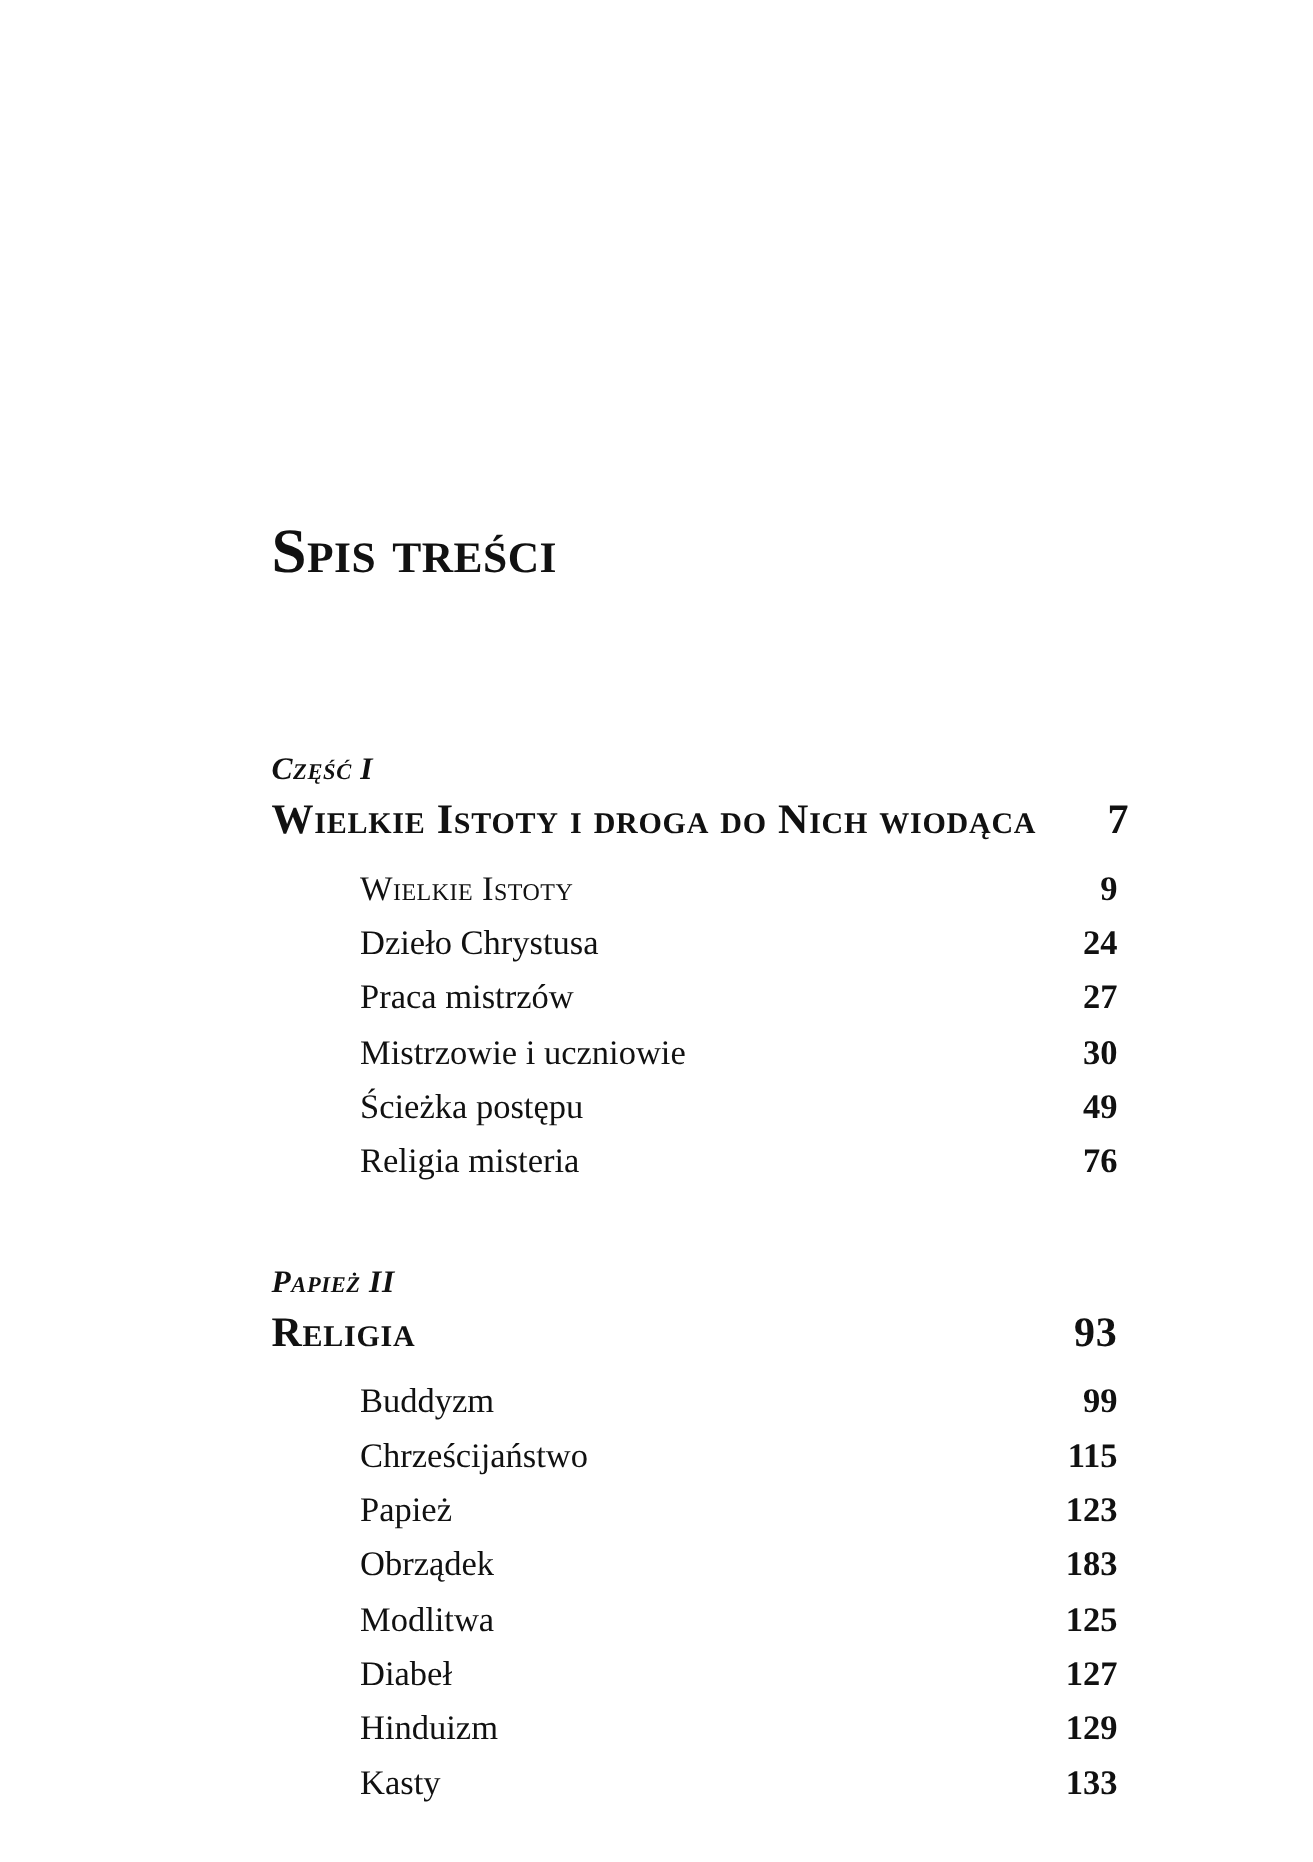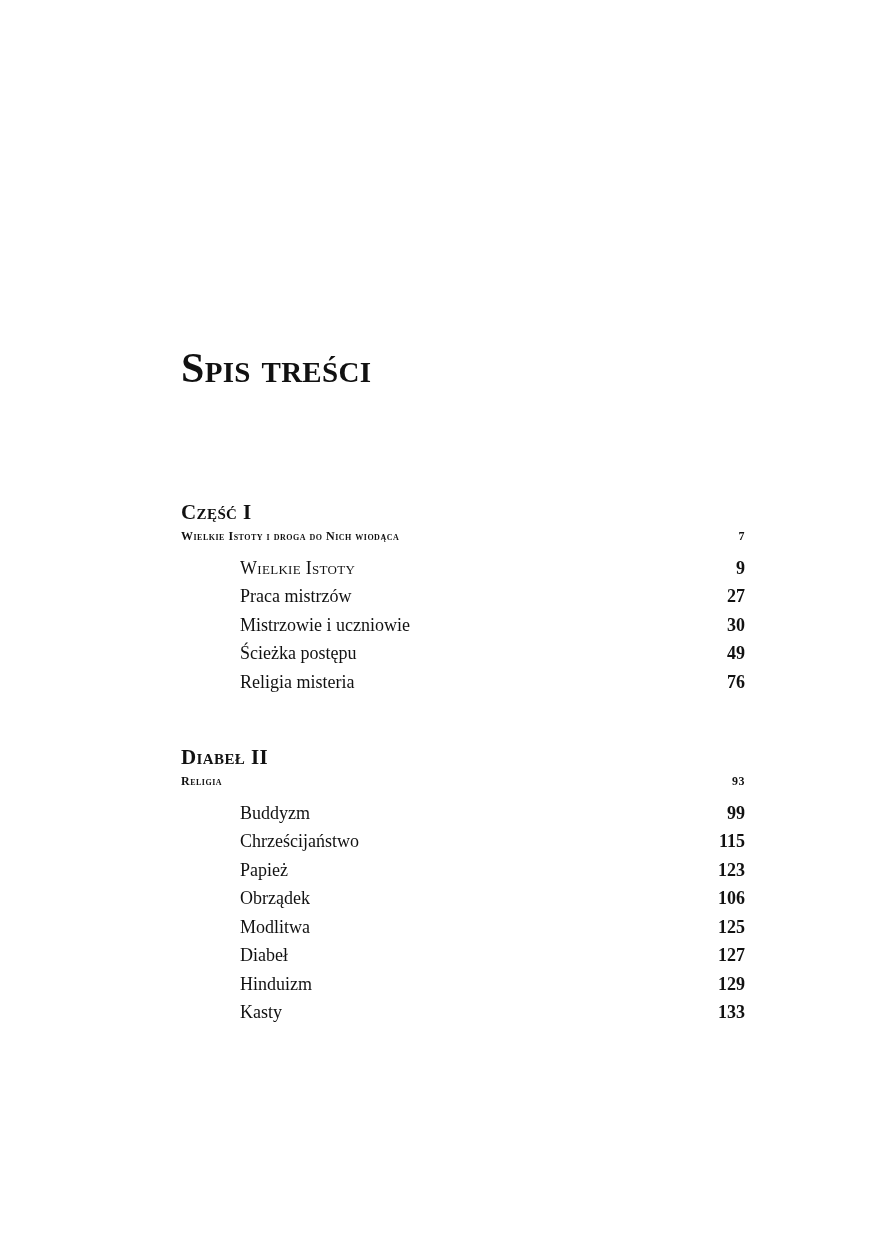--- a/index.html
+++ b/index.html
@@ -47,26 +47,27 @@
     margin-bottom: 34px;
   }
 
   .part-label {
     font-size: 21px;
     font-weight: 700;
     font-variant: small-caps;
     letter-spacing: 0.4px;
     margin: 0 0 4px 0;
     line-height: 1.25;
+    font-style: italic;
   }
 
   .part-head-row {
     display: flex;
     align-items: baseline;
-    font-size: 12px;
+    font-size: 28px;
     font-weight: 700;
     font-variant: small-caps;
     letter-spacing: 0.5px;
     line-height: 1.3;
     margin-bottom: 9px;
   }
 
   .part-head-row .entry-title {
     flex: 0 1 auto;
     white-space: nowrap;
@@ -82,21 +83,21 @@
 
   .entries {
     margin: 0;
     padding: 0;
     list-style: none;
   }
 
   .entry-row {
     display: flex;
     align-items: baseline;
-    font-size: 18px;
+    font-size: 23px;
     line-height: 1.58;
     padding-left: 59px;
   }
 
   .entry-row .entry-title {
     flex: 0 1 auto;
     white-space: nowrap;
   }
 
   .entry-row .entry-page {
@@ -130,20 +131,24 @@
       <div class="part-head-row">
         <span class="entry-title">Wielkie Istoty i droga do Nich wiodąca</span>
         <span class="entry-page">7</span>
       </div>
       <ul class="entries">
         <li class="entry-row">
           <span class="entry-title smallcaps">Wielkie Istoty</span>
           <span class="entry-page">9</span>
         </li>
         <li class="entry-row">
+          <span class="entry-title">Dzieło Chrystusa</span>
+          <span class="entry-page">24</span>
+        </li>
+        <li class="entry-row">
           <span class="entry-title">Praca mistrzów</span>
           <span class="entry-page">27</span>
         </li>
         <li class="entry-row">
           <span class="entry-title">Mistrzowie i uczniowie</span>
           <span class="entry-page">30</span>
         </li>
         <li class="entry-row">
           <span class="entry-title">Ścieżka postępu</span>
           <span class="entry-page">49</span>
@@ -151,41 +156,41 @@
         <li class="entry-row">
           <span class="entry-title">Religia misteria</span>
           <span class="entry-page">76</span>
         </li>
       </ul>
     </section>
 
     <div class="part-gap-large"></div>
 
     <section class="part-block">
-      <div class="part-label">Diabeł II</div>
+      <div class="part-label">Papież II</div>
       <div class="part-head-row">
         <span class="entry-title">Religia</span>
         <span class="entry-page">93</span>
       </div>
       <ul class="entries">
         <li class="entry-row">
           <span class="entry-title">Buddyzm</span>
           <span class="entry-page">99</span>
         </li>
         <li class="entry-row">
           <span class="entry-title">Chrześcijaństwo</span>
           <span class="entry-page">115</span>
         </li>
         <li class="entry-row">
           <span class="entry-title">Papież</span>
           <span class="entry-page">123</span>
         </li>
         <li class="entry-row">
           <span class="entry-title">Obrządek</span>
-          <span class="entry-page">106</span>
+          <span class="entry-page">183</span>
         </li>
         <li class="entry-row">
           <span class="entry-title">Modlitwa</span>
           <span class="entry-page">125</span>
         </li>
         <li class="entry-row">
           <span class="entry-title">Diabeł</span>
           <span class="entry-page">127</span>
         </li>
         <li class="entry-row">

